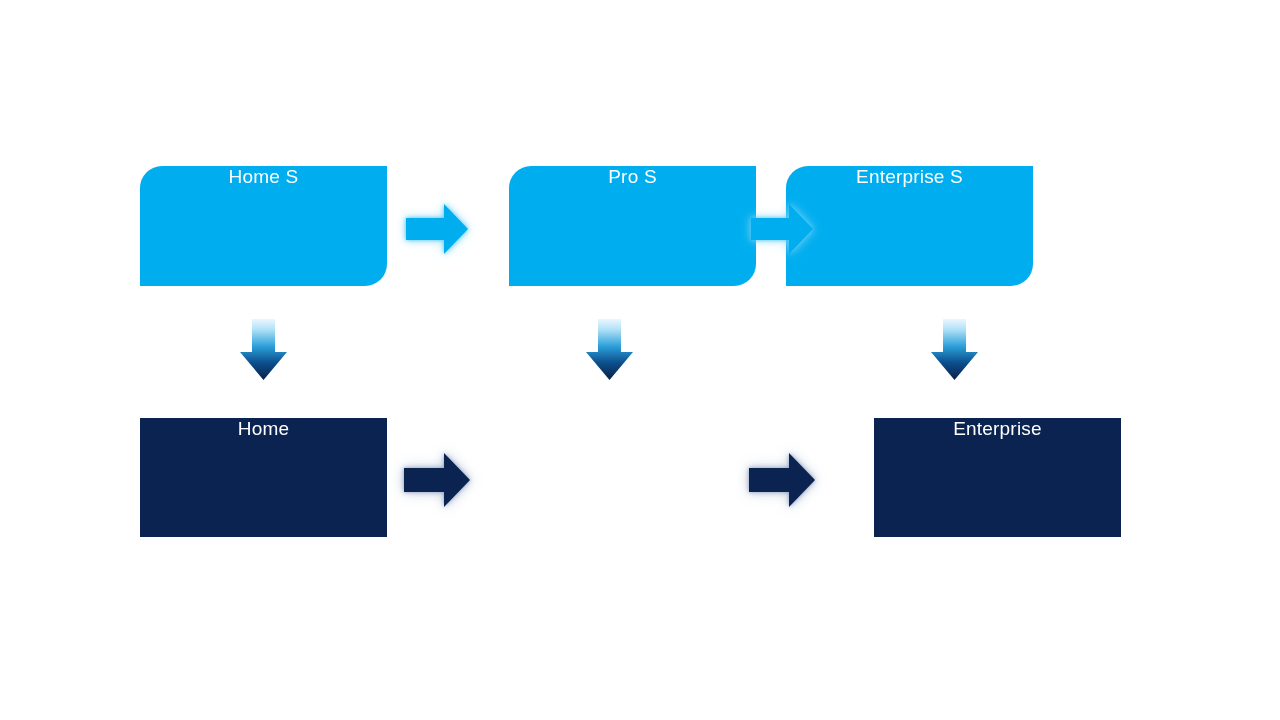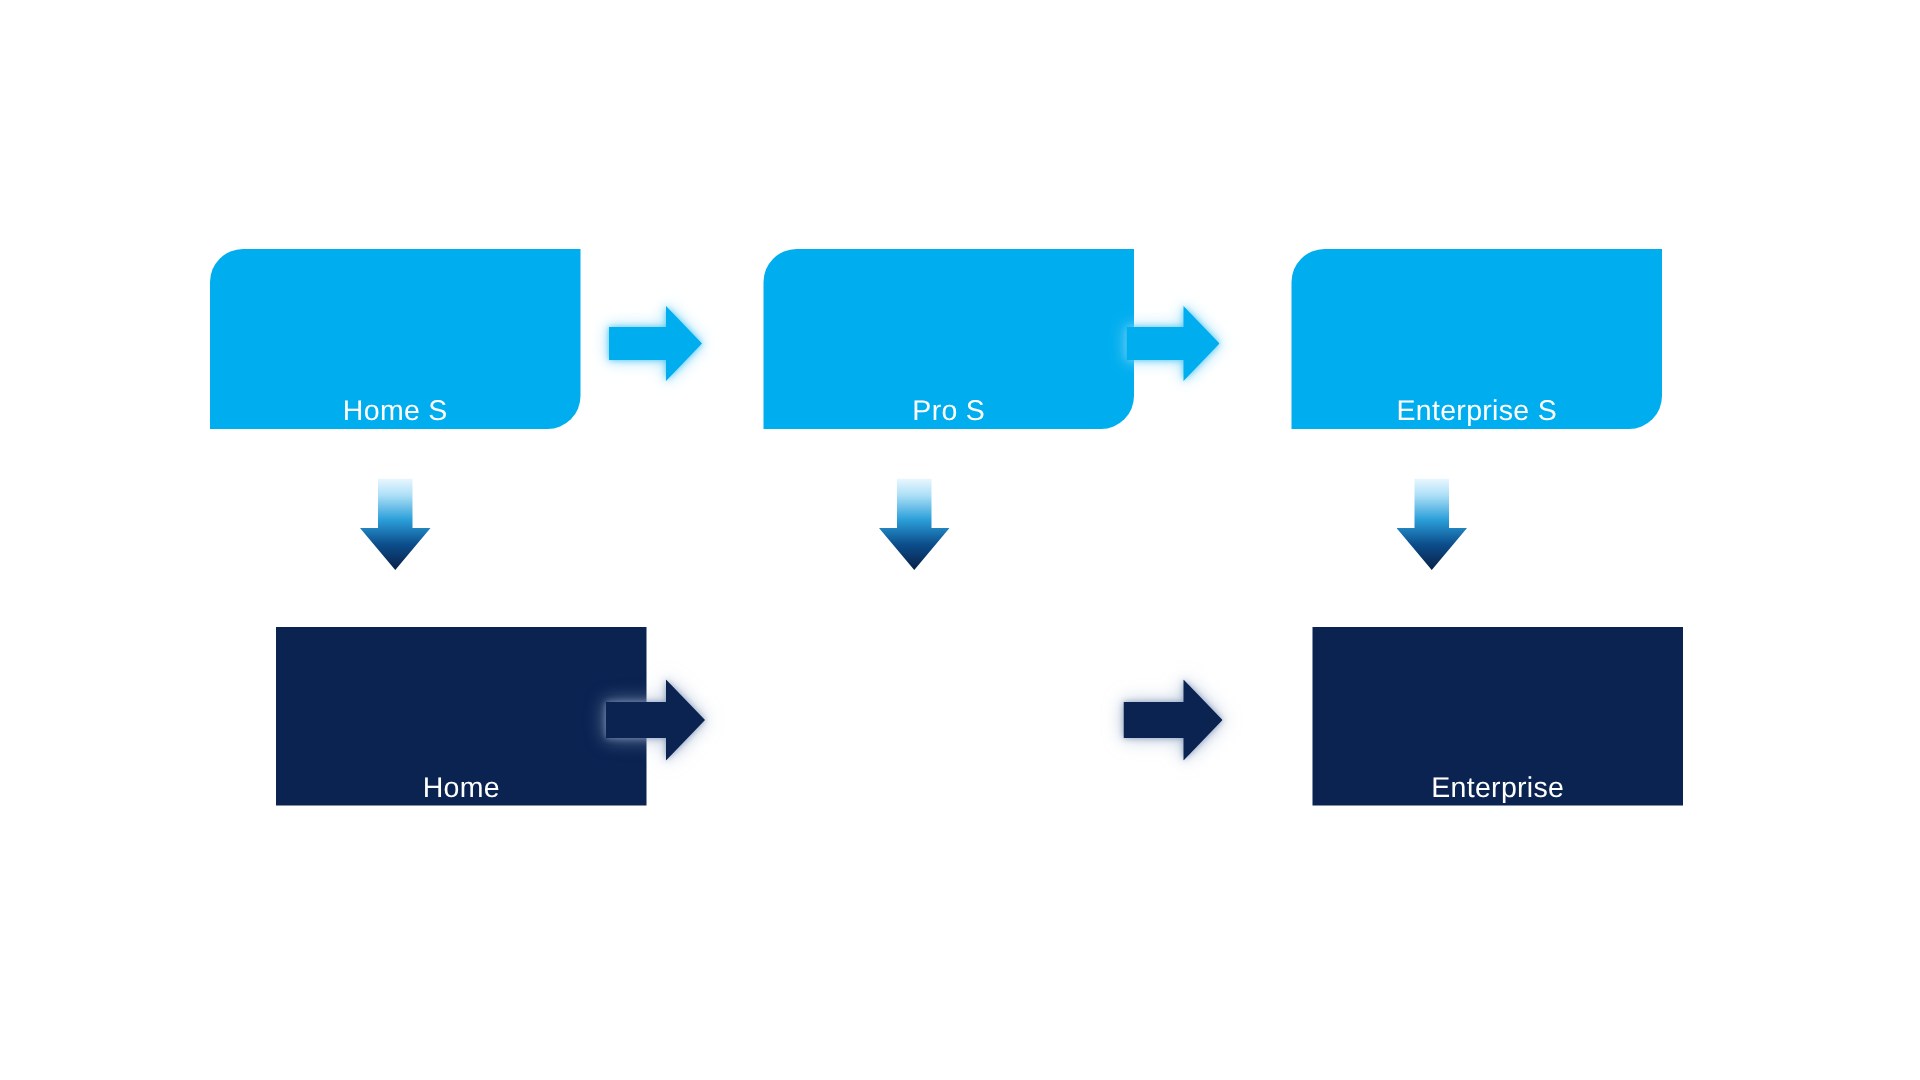--- a/index.html
+++ b/index.html
@@ -6,34 +6,33 @@
   .canvas{
     position:relative;
     width:1280px;height:720px;
     background:var(--background,#ffffff);
     overflow:hidden;
     font-family:"Liberation Sans", sans-serif;
   }
   .box{
     position:absolute;
     width:247px;
-    display:flex;align-items:flex-end;justify-content:center;
+    display:flex;align-items:flex-start;justify-content:center;
     color:var(--label_text,#ffffff);
     font-size:19px;
     letter-spacing:.2px;
   }
   .box.top{
     top:166px;height:120px;
     background:var(--top_box,#00AEEF);
     border-radius:22px 0 22px 0;
   }
   .box.bottom{
     top:418px;height:119px;
     background:var(--bottom_box,#0A2351);
-    margin-left:44px;
   }
   .arrow{position:absolute;display:block;}
   .arrow-cyan{filter:drop-shadow(0 0 2px rgba(77,198,245,.95)) drop-shadow(0 0 5px rgba(140,217,249,.75));}
   .arrow-cyan polygon{fill:var(--top_arrow,#00AEEF);}
   .arrow-navy{filter:drop-shadow(0 0 2px rgba(125,145,180,.85)) drop-shadow(0 0 6px rgba(155,175,205,.65));}
   .arrow-navy polygon{fill:var(--bottom_arrow,#0A2351);}
   .defs-holder{position:absolute;width:0;height:0;overflow:hidden;}
 </style>
 </head>
 <body>
@@ -51,21 +50,21 @@
       </linearGradient>
     </defs>
   </svg>
 
   <div class="box top" style="left:140px">
     <span>Home S</span>
   </div>
   <div class="box top" style="left:509px">
     <span>Pro S</span>
   </div>
-  <div class="box top" style="left:861px">
+  <div class="box top" style="left:786px">
     <span>Enterprise S</span>
   </div>
 
   <svg class="arrow arrow-cyan" style="left:406px;top:204px" width="62" height="50" viewBox="0 0 62 50">
     <polygon points="0,14 38,14 38,0 62,25 38,50 38,36 0,36"></polygon>
   </svg>
   <svg class="arrow arrow-cyan" style="left:751px;top:204px" width="62" height="50" viewBox="0 0 62 50">
     <polygon points="0,14 38,14 38,0 62,25 38,50 38,36 0,36"></polygon>
   </svg>
 
@@ -75,21 +74,21 @@
   <svg class="arrow" style="left:586px;top:319px" width="47" height="61" viewBox="0 0 47 61">
     <polygon points="12,0 35,0 35,33 47,33 23.5,61 0,33 12,33" fill="url(#downGrad)"></polygon>
   </svg>
   <svg class="arrow" style="left:931px;top:319px" width="47" height="61" viewBox="0 0 47 61">
     <polygon points="12,0 35,0 35,33 47,33 23.5,61 0,33 12,33" fill="url(#downGrad)"></polygon>
   </svg>
 
   <div class="box bottom" style="left:140px">
     <span>Home</span>
   </div>
-  <div class="box bottom" style="left:831px">
+  <div class="box bottom" style="left:874px">
     <span>Enterprise</span>
   </div>
 
   <svg class="arrow arrow-navy" style="left:404px;top:453px" width="66" height="54" viewBox="0 0 66 54">
     <polygon points="0,15 40,15 40,0 66,27 40,54 40,39 0,39"></polygon>
   </svg>
   <svg class="arrow arrow-navy" style="left:749px;top:453px" width="66" height="54" viewBox="0 0 66 54">
     <polygon points="0,15 40,15 40,0 66,27 40,54 40,39 0,39"></polygon>
   </svg>
 

